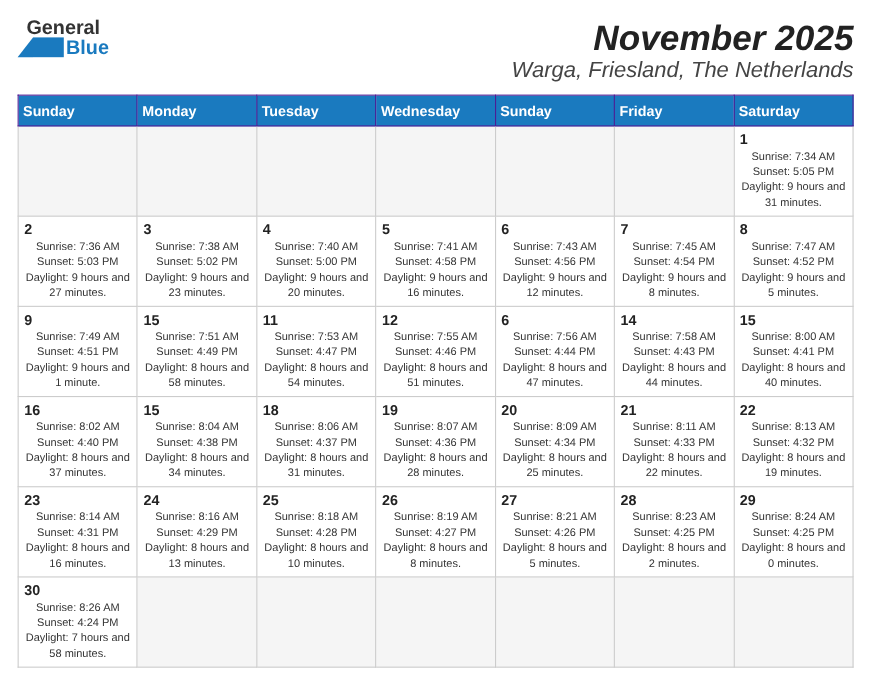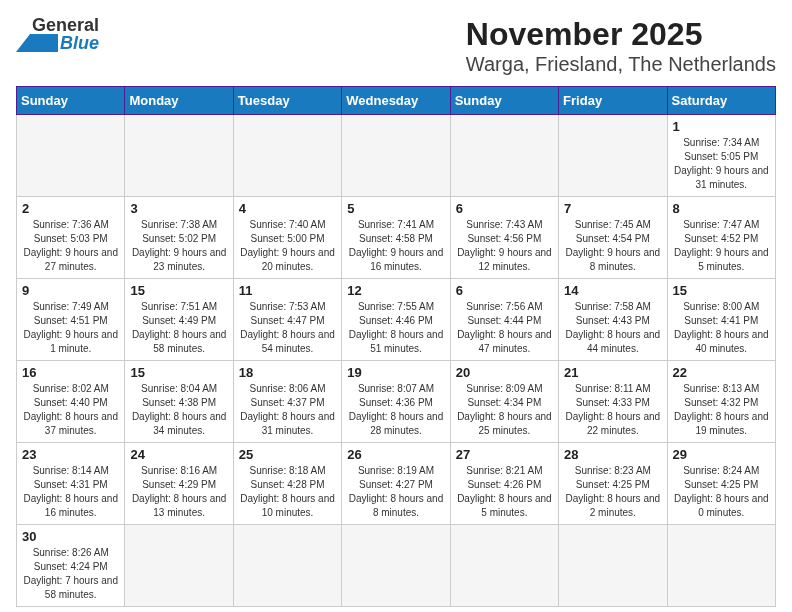--- a/index.html
+++ b/index.html
@@ -12,21 +12,21 @@
     }
     .header {
       display: flex;
       justify-content: space-between;
       align-items: flex-start;
       margin-bottom: 10px;
     }
     .logo {
       display: flex;
       flex-direction: column;
-      align-items: flex-end;
+      align-items: center;
     }
     .logo-text {
       font-size: 18px;
       font-weight: bold;
       color: #333;
       line-height: 1;
     }
     .logo-triangle {
       width: 0;
       height: 0;
@@ -34,20 +34,22 @@
       border-right: 0px solid transparent;
       border-bottom: 18px solid #1a7abf;
       margin-right: 0;
     }
     .logo-rect {
       width: 28px;
       height: 18px;
       background: #1a7abf;
     }
     .title-section {
+      text-align: right;
+      font-style: italic;
     }
     .month-title {
       font-size: 32px;
       font-weight: bold;
       color: #222;
     }
     .subtitle {
       font-size: 20px;
       color: #444;
     }
@@ -96,21 +98,21 @@
     }
   </style>
 </head>
 <body>
 
 <div class="header">
   <div class="logo">
     <div style="display:flex; align-items:center; gap:0;">
       <span class="logo-text">General</span>
     </div>
-    <div style="display:flex; align-items:center; gap:0;font-style:italic;">
+    <div style="display:flex; align-items:center; gap:0;">
       <div style="display:flex; align-items:flex-end;">
         <div class="logo-triangle"></div>
         <div class="logo-rect"></div>
       </div>
       <span class="logo-text" style="color:#1a7abf; font-size:18px; margin-left:2px;">Blue</span>
     </div>
   </div>
   <div class="title-section">
     <div class="month-title">November 2025</div>
     <div class="subtitle">Warga, Friesland, The Netherlands</div>

